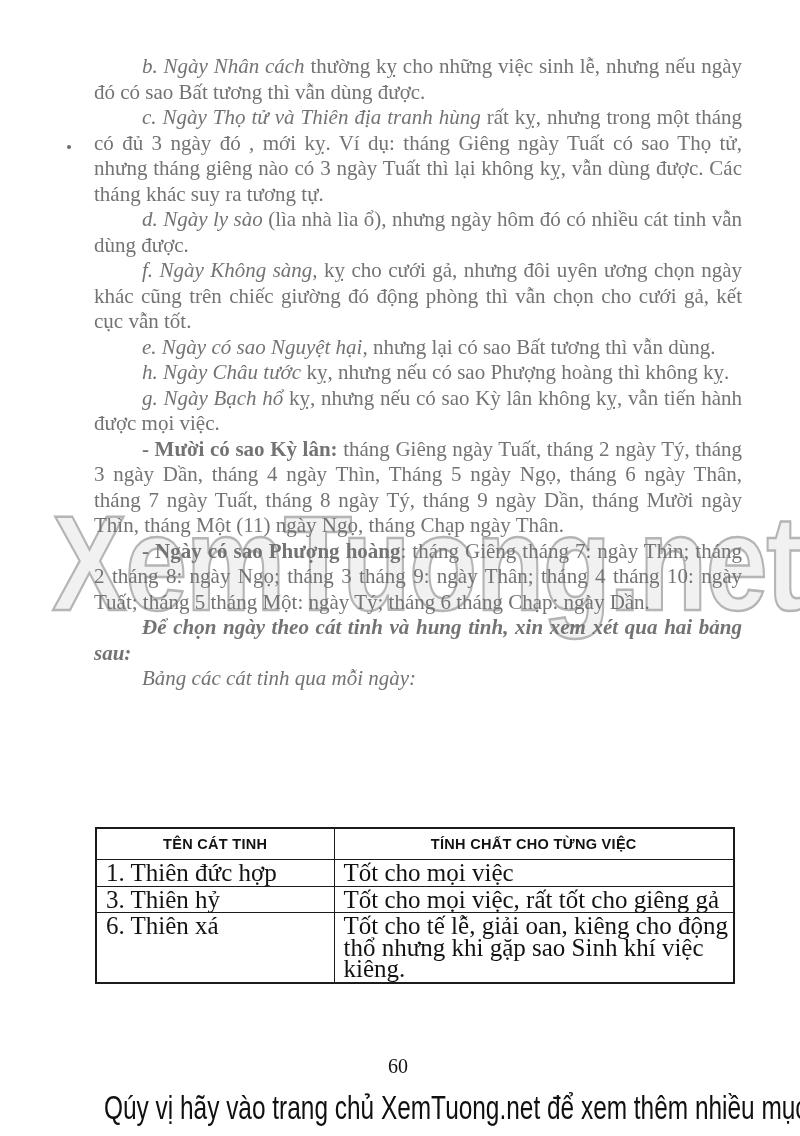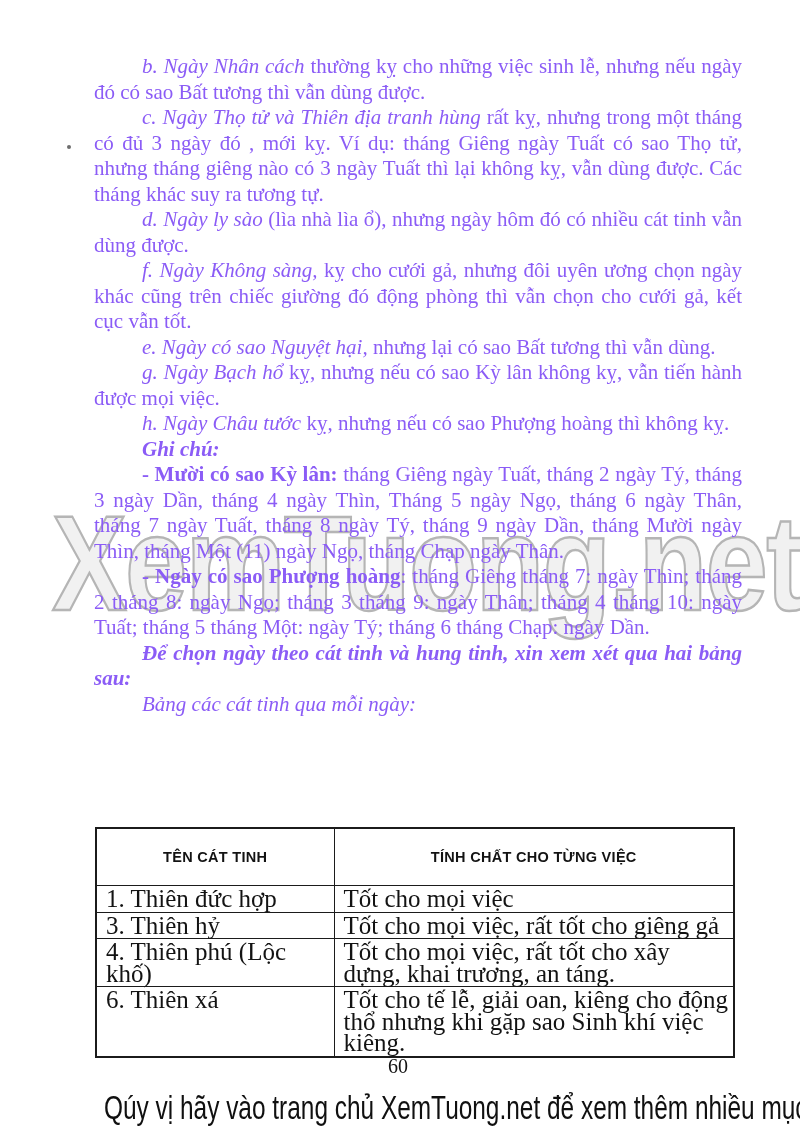--- a/index.html
+++ b/index.html
@@ -30,21 +30,21 @@
     letter-spacing: -2px;
     transform: scaleX(0.83);
     transform-origin: left top;
   }
   .content {
     position: absolute;
     left: 94px; top: 54px; width: 648px;
     z-index: 1;
     font-size: 21px;
     line-height: 25.5px;
-    color: #8b5cf6;
+    color: #737373;
     text-align: justify;
   }
   .content p { margin: 0; text-indent: 48px; }
   .it  { font-style: italic; }
   .bd  { font-weight: bold; }
   .bi  { font-weight: bold; font-style: italic; }
 
   .artifact-dot {
     position: absolute; left: 67px; top: 145px;
     width: 4px; height: 4px; border-radius: 50%;
@@ -60,21 +60,21 @@
     border-collapse: collapse;
     width: 100%;
     color: #131313;
     border: 2.5px solid #1b1b1b;
   }
   table.cat-tinh th {
     font-family: "Liberation Sans", sans-serif;
     font-size: 14.5px;
     font-weight: bold;
     text-align: center;
-    padding: 20px 4px;
+    padding: 7px 4px;
     letter-spacing: 0.3px;
   }
   table.cat-tinh td {
     font-size: 25px;
     line-height: 21.5px;
     padding: 2px 4px 2px 9px;
     vertical-align: top;
   }
   table.cat-tinh th, table.cat-tinh td {
     border: 1.8px solid #1b1b1b;
@@ -111,24 +111,23 @@
   <div class="watermark">XemTuong.net</div>
 
   <div class="artifact-dot"></div>
 
   <div class="content">
     <p><span class="it">b. Ngày Nhân cách</span><span> thường kỵ cho những việc sinh lễ, nhưng nếu ngày đó có sao Bất tương thì vẫn dùng được.</span></p>
     <p><span class="it">c. Ngày Thọ tử và Thiên địa tranh hùng</span><span> rất kỵ, nhưng trong một tháng có đủ 3 ngày đó , mới kỵ. Ví dụ: tháng Giêng ngày Tuất có sao Thọ tử, nhưng tháng giêng nào có 3 ngày Tuất thì lại không kỵ, vẫn dùng được. Các tháng khác suy ra tương tự.</span></p>
     <p><span class="it">d. Ngày ly sào</span><span> (lìa nhà lìa ổ), nhưng ngày hôm đó có nhiều cát tinh vẫn dùng được.</span></p>
     <p><span class="it">f. Ngày Không sàng,</span><span> kỵ cho cưới gả, nhưng đôi uyên ương chọn ngày khác cũng trên chiếc giường đó động phòng thì vẫn chọn cho cưới gả, kết cục vẫn tốt.</span></p>
     <p><span class="it">e. Ngày có sao Nguyệt hại,</span><span> nhưng lại có sao Bất tương thì vẫn dùng.</span></p>
+    <p><span class="it">h. Ngày Châu tước</span><span> kỵ, nhưng nếu có sao Phượng hoàng thì không kỵ.</span></p>
     <p><span class="it">g. Ngày Bạch hổ</span><span> kỵ, nhưng nếu có sao Kỳ lân không kỵ, vẫn tiến hành được mọi việc.</span></p>
-    <p><span class="it">h. Ngày Châu tước</span><span> kỵ, nhưng nếu có sao Phượng hoàng thì không kỵ.</span></p>
 
-    <p><span class="bi">Ghi chú:</span></p>
 
     <p><span class="bd">- Mười có sao Kỳ lân:</span><span> tháng Giêng ngày Tuất, tháng 2 ngày Tý, tháng 3 ngày Dần, tháng 4 ngày Thìn, Tháng 5 ngày Ngọ, tháng 6 ngày Thân, tháng 7 ngày Tuất, tháng 8 ngày Tý, tháng 9 ngày Dần, tháng Mười ngày Thìn, tháng Một (11) ngày Ngọ, tháng Chạp ngày Thân.</span></p>
     <p><span class="bd">- Ngày có sao Phượng hoàng</span><span>: tháng Giêng tháng 7: ngày Thìn; tháng 2 tháng 8: ngày Ngọ; tháng 3 tháng 9: ngày Thân; tháng 4 tháng 10: ngày Tuất; tháng 5 tháng Một: ngày Tý; tháng 6 tháng Chạp: ngày Dần.</span></p>
 
     <p><span class="bi">Để chọn ngày theo cát tinh và hung tinh, xin xem xét qua hai bảng sau:</span></p>
     <p><span class="it">Bảng các cát tinh qua mỗi ngày:</span></p>
   </div>
 
   <div class="table-wrap">
     <table class="cat-tinh">
@@ -145,24 +144,20 @@
       <tbody>
         <tr>
           <td>1. Thiên đức hợp</td>
           <td>Tốt cho mọi việc</td>
         </tr>
         <tr>
           <td>3. Thiên hỷ</td>
           <td>Tốt cho mọi việc, rất tốt cho giêng gả</td>
         </tr>
         <tr>
-          <td>4. Thiên phú (Lộc khố)</td>
-          <td>Tốt cho mọi việc, rất tốt cho xây dựng, khai trương, an táng.</td>
-        </tr>
-        <tr>
           <td>6. Thiên xá</td>
           <td>Tốt cho tế lễ, giải oan, kiêng cho động thổ nhưng khi gặp sao Sinh khí việc kiêng.</td>
         </tr>
       </tbody>
     </table>
   </div>
 
   <div class="page-number">60</div>
   <div class="footer">Qúy vị hãy vào trang chủ XemTuong.net để xem thêm nhiều mục hay khác</div>
 

